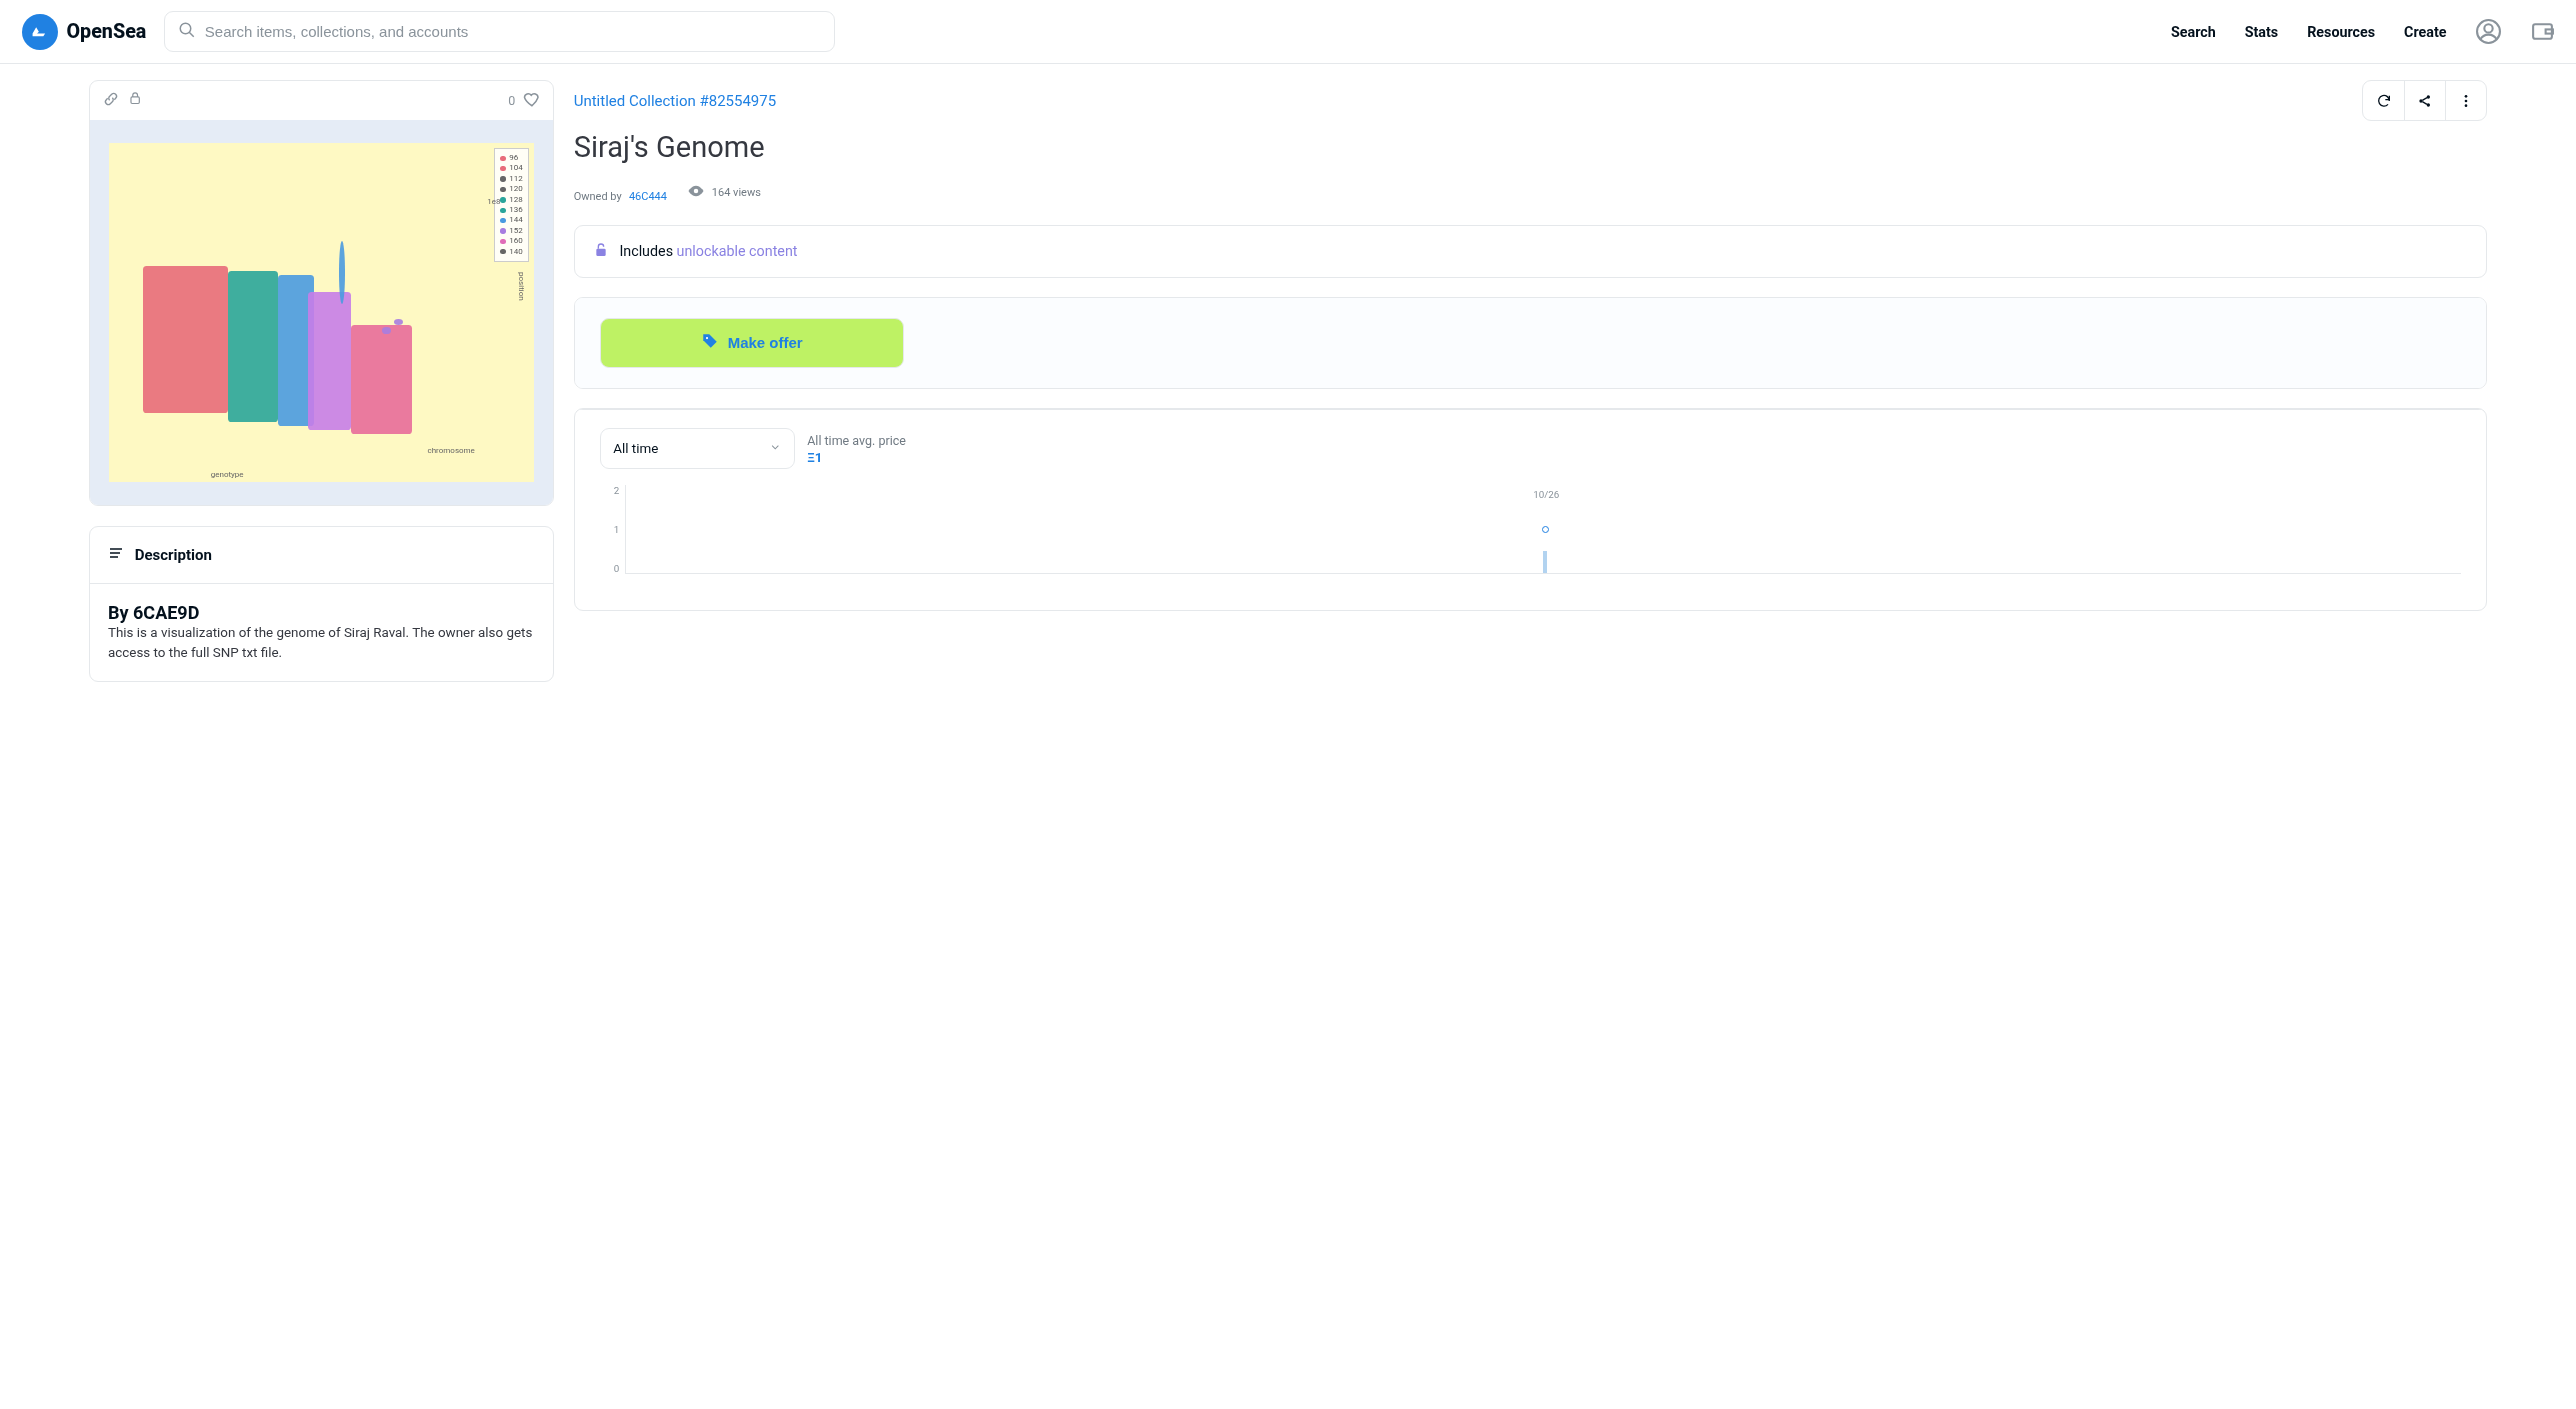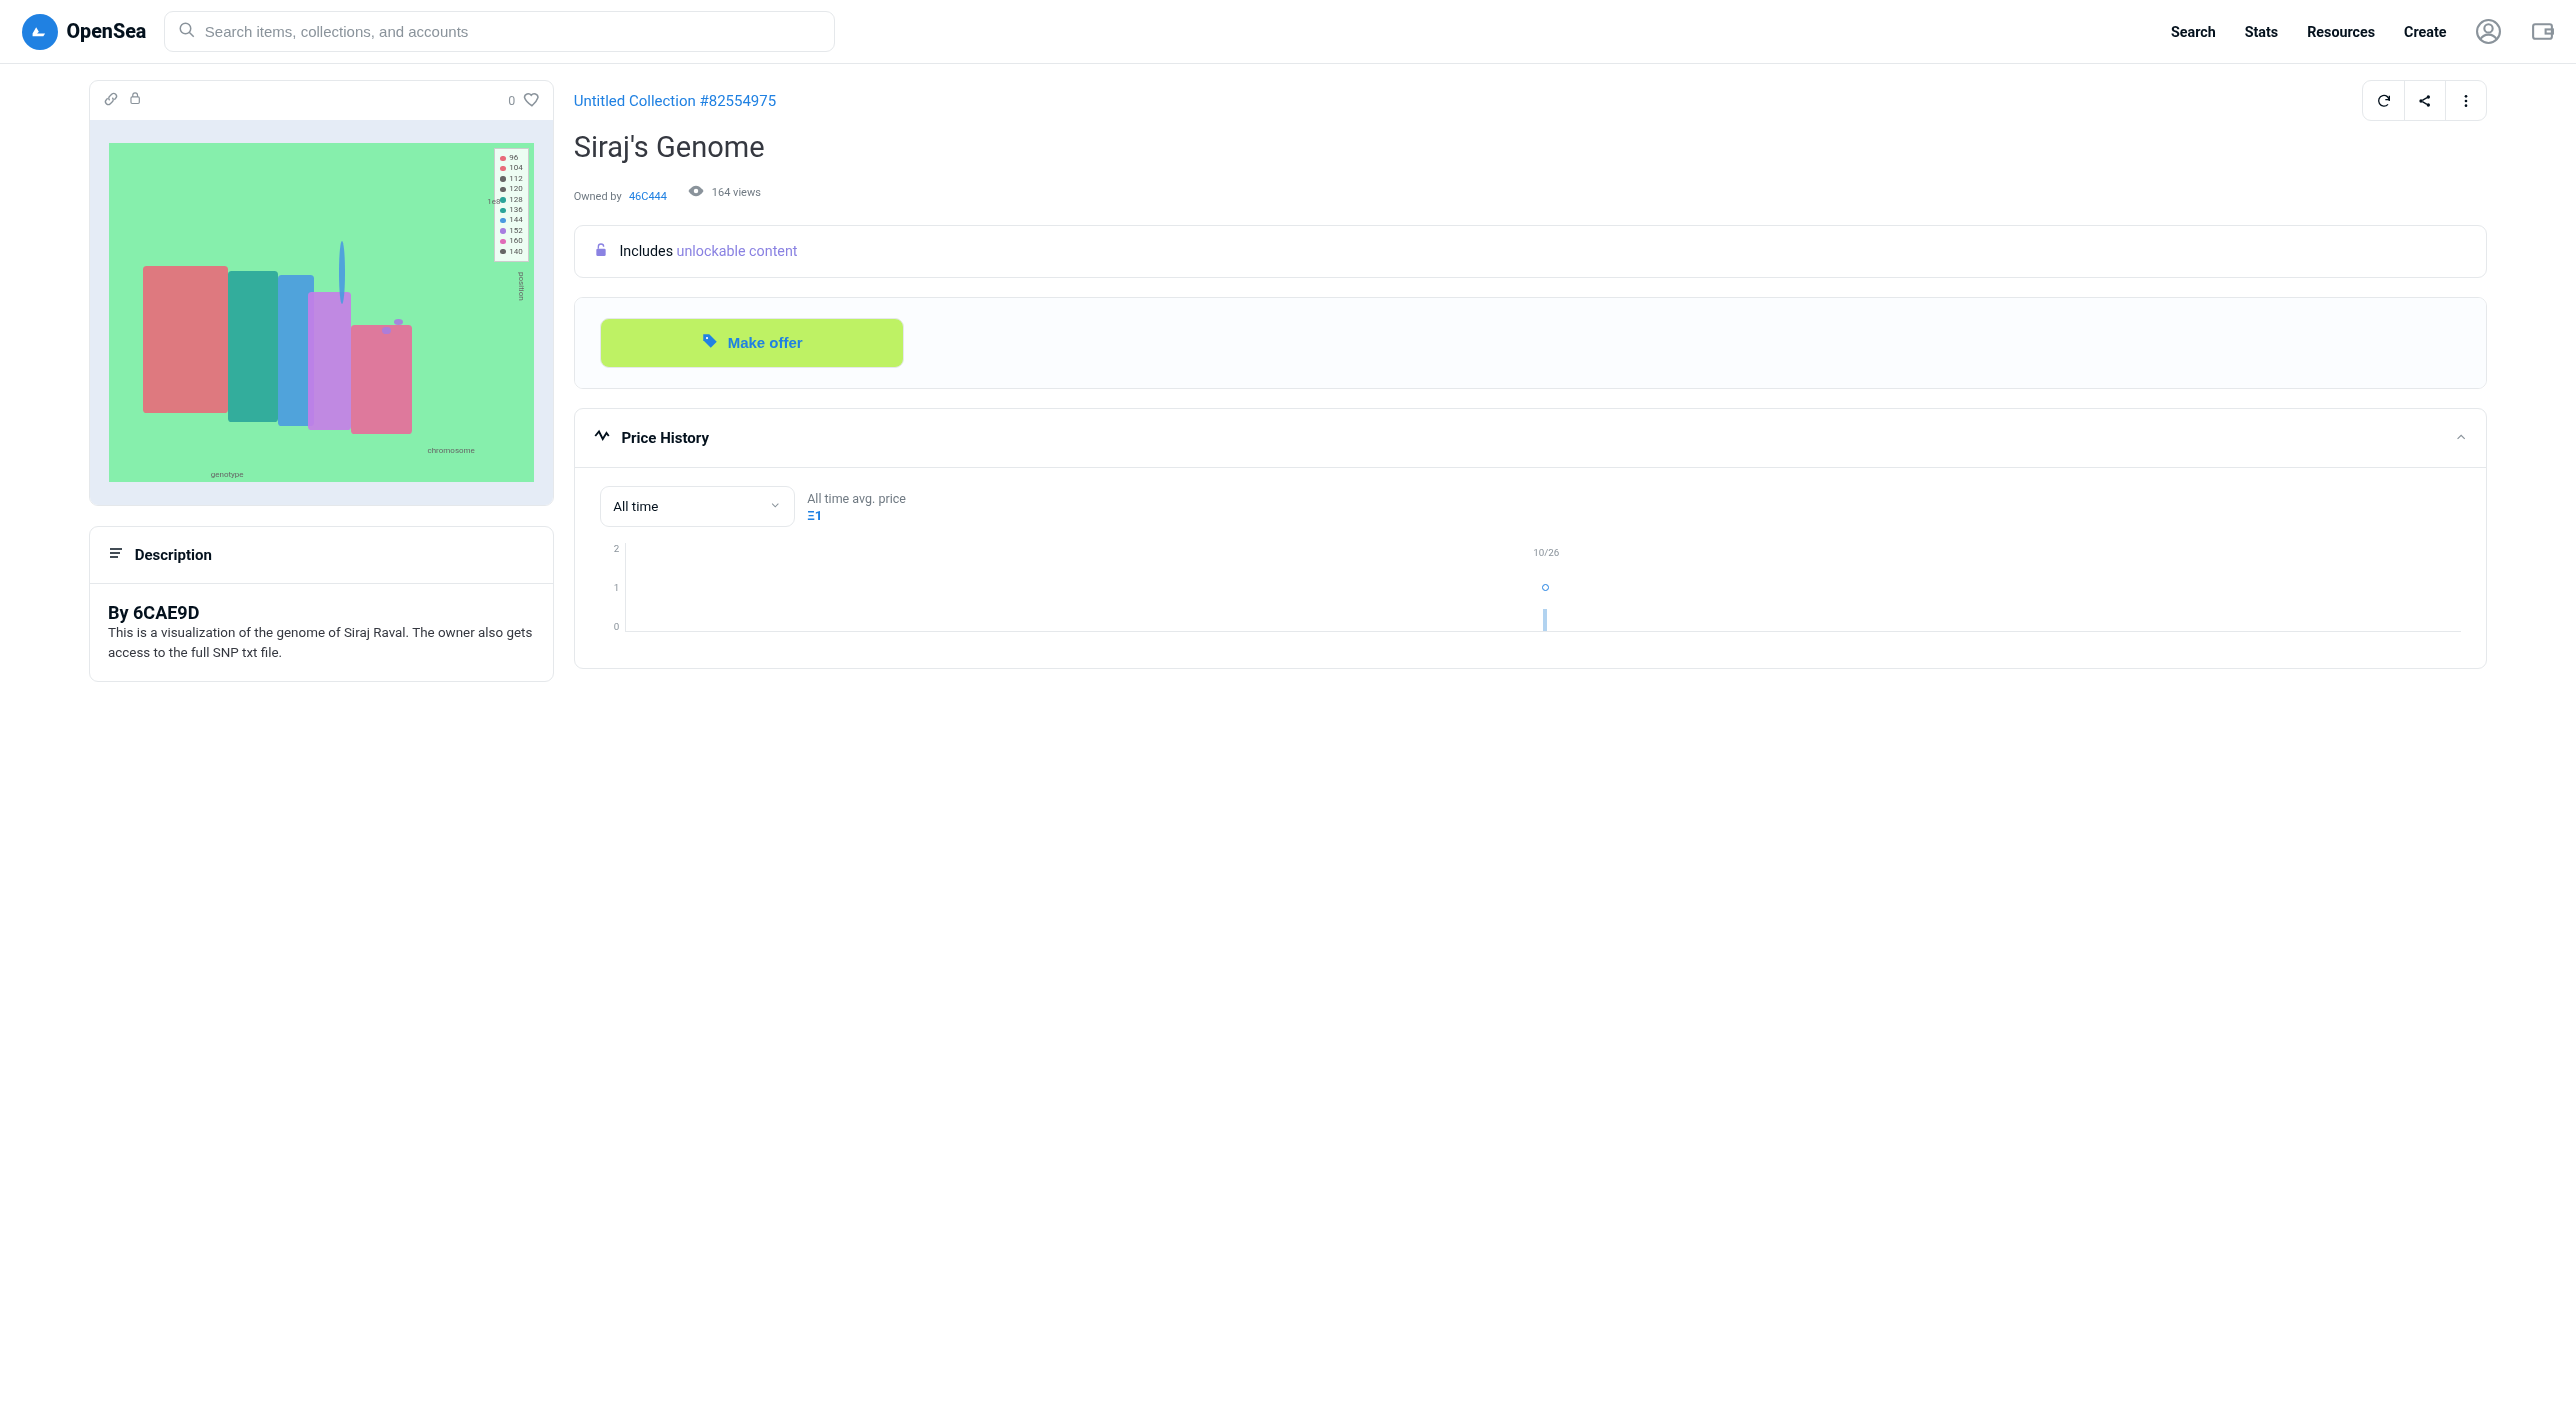--- a/index.html
+++ b/index.html
@@ -23,21 +23,21 @@
     
     
     .card { border: 0.9px solid #E5E8EB; border-radius: 9px; overflow: hidden; background: #fff; }
     .card + .card { margin-top: 19.7px; }
     
     
     .media-top { display: flex; align-items: center; justify-content: space-between; padding: 9px 12.5px; }
     .media-icons { display: flex; gap: 9px; color: #8A939B; }
     .media-likes { display: flex; align-items: center; gap: 7.2px; color: #8A939B; font-size: 12.5px; }
     .media-image { width: 100%; height: 385px; background: #E5ECF6; display: flex; align-items: center; justify-content: center; position: relative; }
-    .plot3d { width: 92%; height: 88%; background: #86efac; position: relative; }
+    .plot3d { width: 92%; height: 88%; background: #fef9c3; position: relative; }
     .plot-legend { position: absolute; right: 5.4px; top: 5.4px; background: rgba(255,255,255,0.85); border: 0.9px solid #ccc; padding: 3.6px 5.4px; font-size: 8px; color: #555; }
     .plot-legend-row { display: flex; align-items: center; gap: 3.6px; line-height: 1.3; }
     .plot-legend-dot { width: 5.4px; height: 5.4px; border-radius: 50%; }
     .axis-label { position: absolute; font-size: 8px; color: #666; }
     .scatter-mass { position: absolute; left: 8%; bottom: 14%; width: 72%; height: 62%; }
     .mass-blob { position: absolute; border-radius: 3.6px; opacity: 0.9; }
     
     
     .card-header { display: flex; align-items: center; gap: 10.7px; padding: 18px; font-weight: 700; font-size: 15px; cursor: pointer; }
     .card-body { padding: 18px; border-top: 0.9px solid #E5E8EB; }
@@ -294,31 +294,20 @@
           <span><svg width="18" height="18" viewBox="0 0 24 24">
                 <path d="M3 3h8l10 10-8 8L3 11V3z" fill="#2081E2"></path>
                 <circle cx="8" cy="8" r="1.5" fill="#fff"></circle>
               </svg></span>
           <span>Make offer</span>
         </button>
       </div>
     </div>
 
     <div class="card">
-      <div class="ph-header">
-        <div class="ph-title">
-          <span><svg width="18" height="18" viewBox="0 0 24 24">
-                <polyline points="3,12 8,6 13,16 18,8 21,12" fill="none" stroke="#04111D" stroke-width="2.5"></polyline>
-              </svg></span>
-          <span>Price History</span>
-        </div>
-        <span><svg width="14.3" height="14.3" viewBox="0 0 24 24">
-              <polyline points="6,15 12,9 18,15" fill="none" stroke="#8A939B" stroke-width="2"></polyline>
-            </svg></span>
-      </div>
       <div class="ph-body">
         <div class="ph-controls">
           <div class="ph-select">
             <span>All time</span>
             <span><svg width="12.5" height="12.5" viewBox="0 0 24 24">
                   <polyline points="6,9 12,15 18,9" fill="none" stroke="#8A939B" stroke-width="2"></polyline>
                 </svg></span>
           </div>
           <div>
             <div class="ph-avg">All time avg. price</div>

